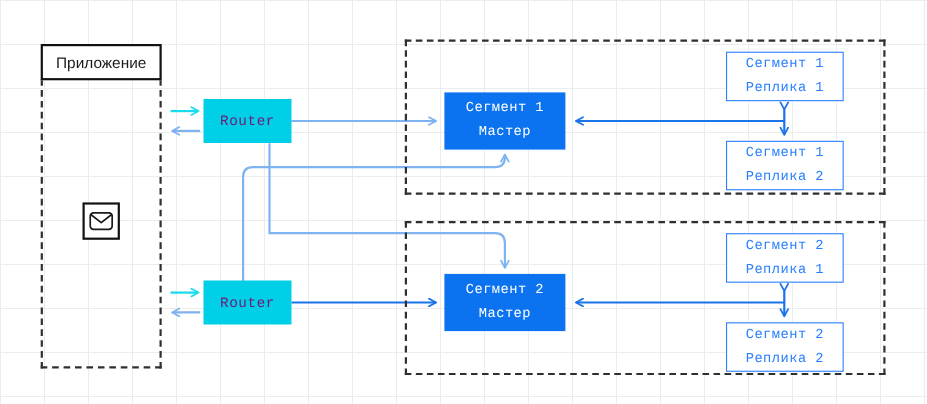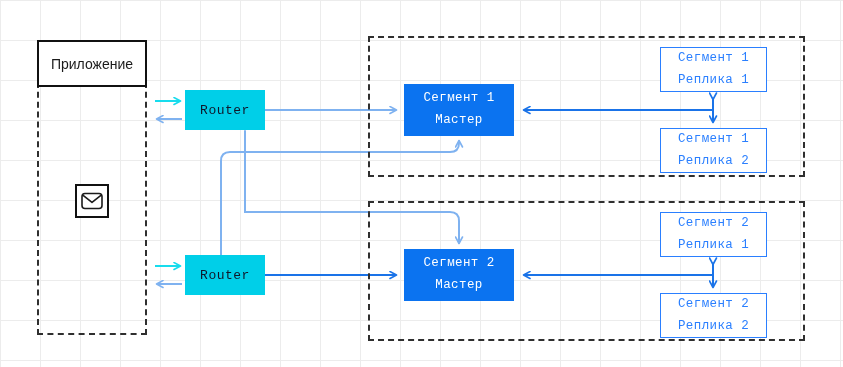--- a/index.html
+++ b/index.html
@@ -39,21 +39,21 @@
     color: #1b1b1b;
   }
 
   .mail-box {
     border: 2px solid #111111;
     background: #ffffff;
   }
 
   .router {
     background: #00CFE8;
-    color: #0f172a;
+    color: #701a75;
     font-family: "Liberation Mono", monospace;
     font-size: 13px;
     letter-spacing: 0.5px;
   }
 
   .master {
     background: #0b73f0;
     color: #ffffff;
     font-family: "Liberation Mono", monospace;
     font-size: 12.5px;
@@ -151,21 +151,21 @@
       <line x1="713" y1="275" x2="524" y2="275" stroke="#1a73e8" stroke-width="2" marker-end="url(#ah-blue)"></line>
     </g>
 
     <g>
       <line x1="713" y1="264" x2="713" y2="287" stroke="#1a73e8" stroke-width="2" marker-start="url(#ah-blue)" marker-end="url(#ah-blue)"></line>
     </g>
   </svg>
 
   <div class="dashed-app" style="left:37px; top:72px; width:110px; height:263px;"></div>
 
-  <div class="box app-label" style="left:37px; top:40px; width:110px; height:47px;">
+  <div class="box app-label" style="left:37px; top:40px; width:110px; height:33px;">
     <span>Приложение</span>
   </div>
 
   <div class="box mail-box" style="left:75px; top:184px; width:34px; height:34px;">
     <svg width="22" height="18" viewBox="0 0 22 18" aria-hidden="true">
       <rect x="1" y="1.5" width="20" height="15" rx="3" ry="3" fill="none" stroke="#1b1b1b" stroke-width="1.6"></rect>
       <path d="M1.8,3.2 L11,10.4 L20.2,3.2" fill="none" stroke="#1b1b1b" stroke-width="1.6" stroke-linecap="round" stroke-linejoin="round"></path>
     </svg>
   </div>
 

